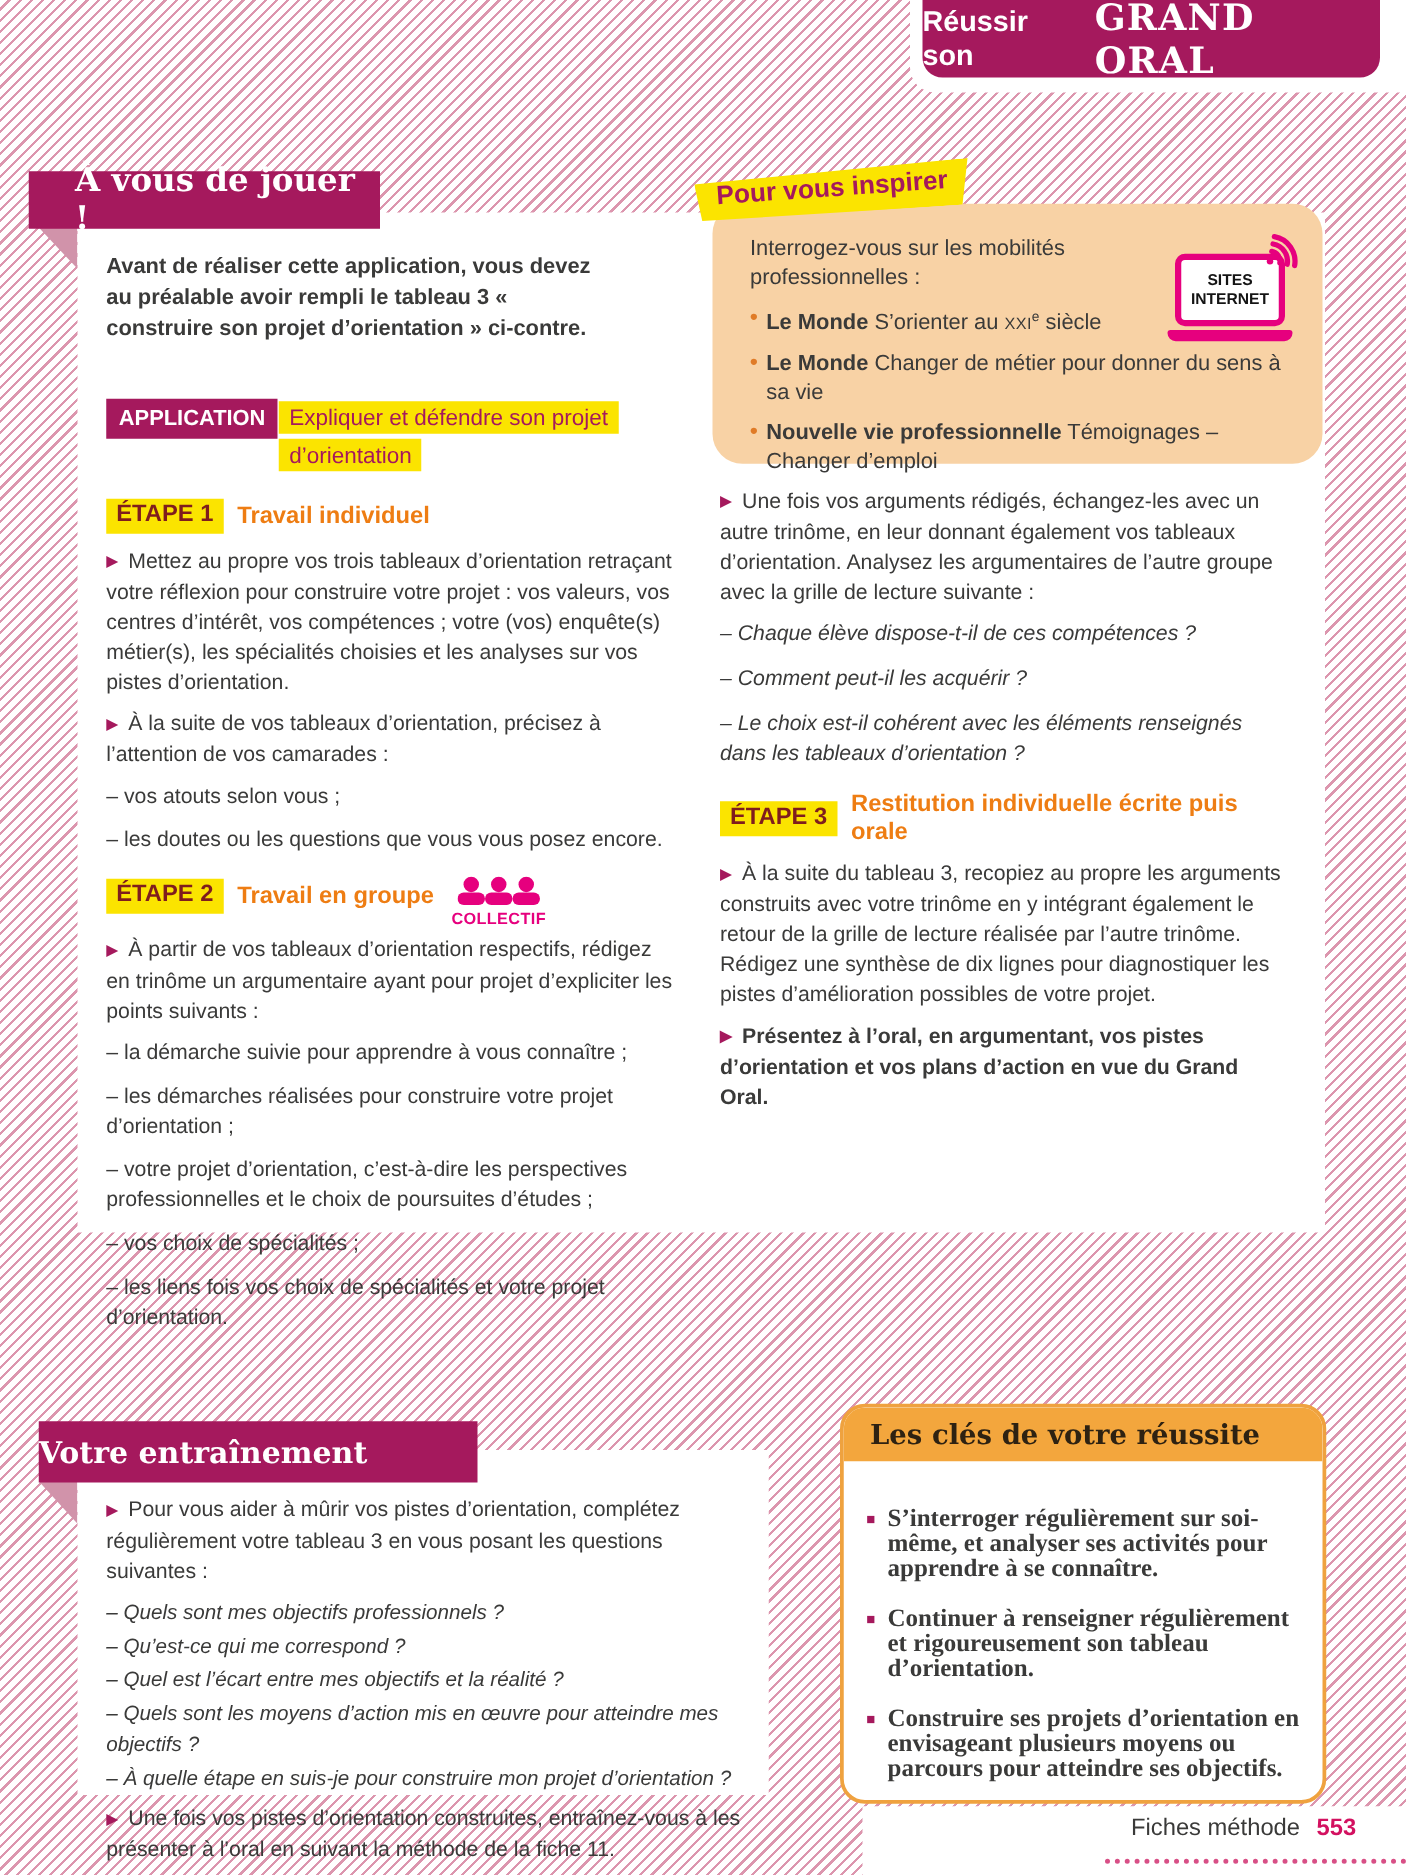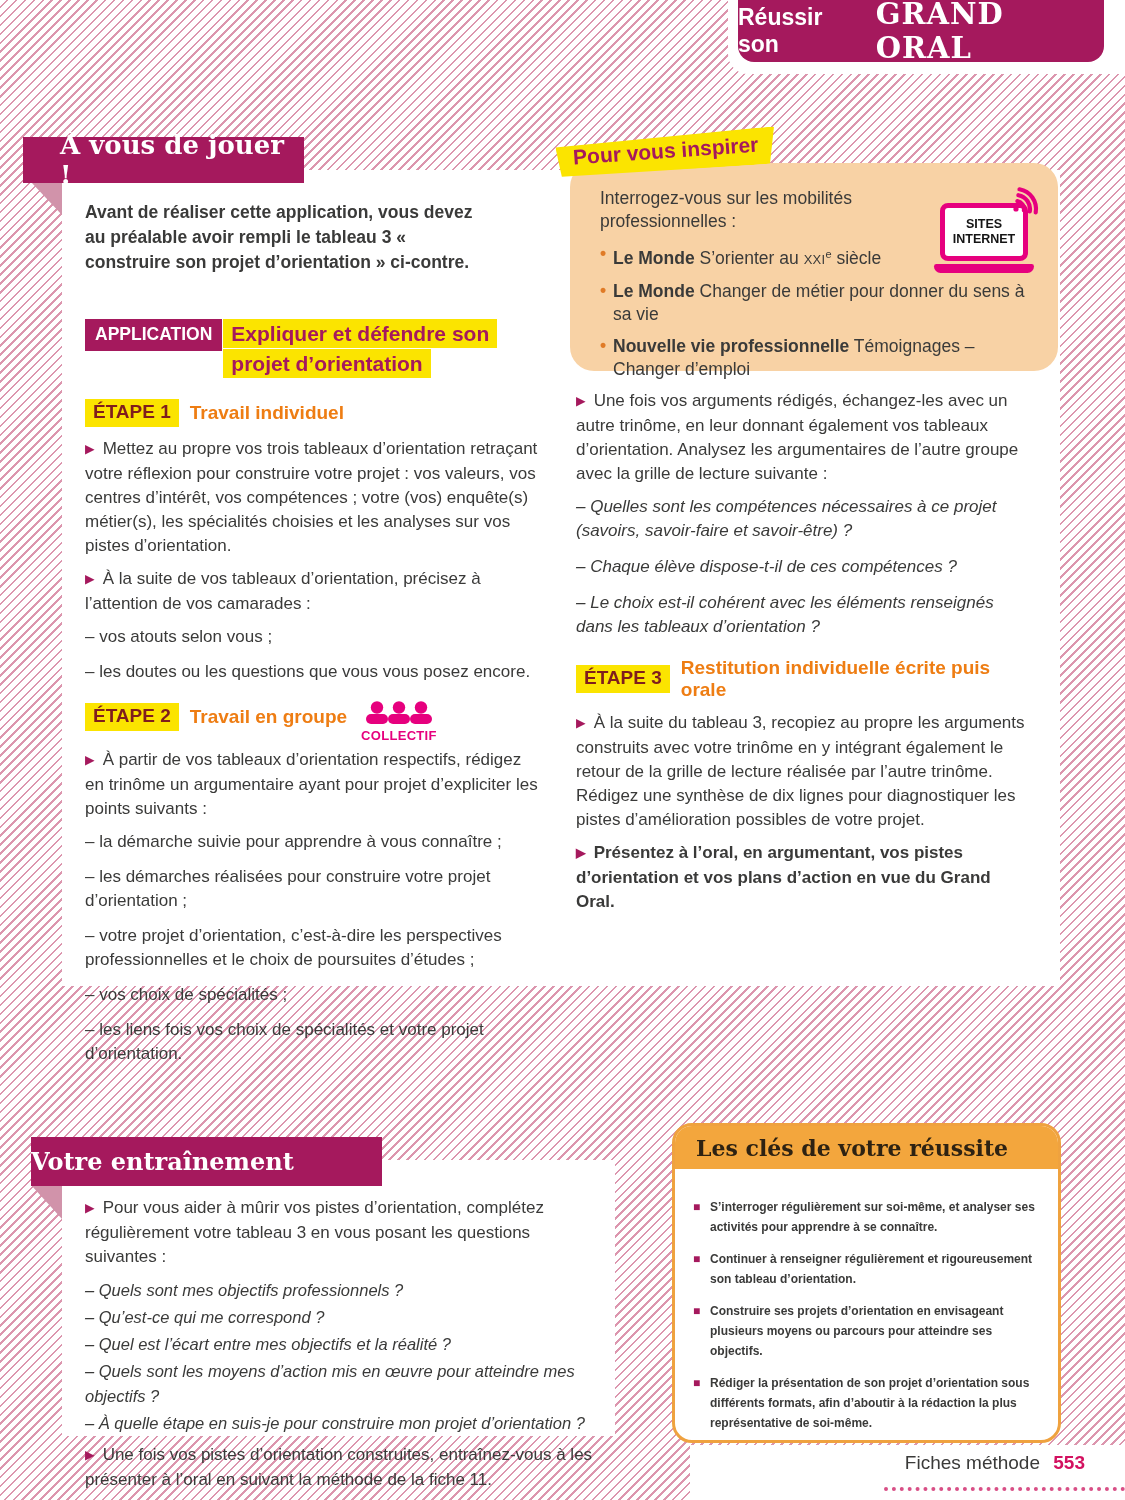--- a/index.html
+++ b/index.html
@@ -31,21 +31,21 @@
   .col-right{position:absolute;left:576px;top:389px;width:458px;z-index:2;}
 
   p.body{font-size:17px;line-height:24px;margin:0 0 9px;}
   .arrow::before{content:"▶";color:#a5195d;font-size:12.5px;margin-right:8px;position:relative;top:-1px;}
   .intro{font-weight:bold;font-size:17.5px;line-height:25px;width:410px;margin:0 0 44px;}
   .dash{font-size:17px;line-height:24px;margin:0 0 11px;}
   .q{font-style:italic;font-size:17px;line-height:24px;margin:0 0 12px;}
 
   .app-row{display:flex;align-items:flex-start;margin:0 0 20px;}
   .app-label{background:#a5195d;color:#fff;font-weight:bold;font-size:17.5px;padding:5px 10px 6px;flex:none;}
-  .app-title{font-weight:bold;font-size:21px;color:#a5195d;width:336px;line-height:30px;margin-left:1px;}
+  .app-title{font-weight:normal;font-size:18px;color:#a5195d;width:336px;line-height:30px;margin-left:1px;}
   .hl{background:#fbe400;padding:3px 8px;-webkit-box-decoration-break:clone;box-decoration-break:clone;}
 
   .etape-row{display:flex;align-items:center;margin:0 0 10px;}
   .etape-label{background:#fbe400;color:#7f1d1d;font-weight:bold;font-size:19px;padding:2px 8px 4px;flex:none;}
   .etape-title{color:#ee7d13;font-weight:bold;font-size:19px;margin-left:11px;}
 
   .collectif{margin-left:14px;text-align:center;position:relative;top:6px;}
   .collectif svg{display:block;margin:0 auto;}
   .collectif .clabel{color:#e6007e;font-weight:bold;font-size:13px;line-height:13px;letter-spacing:.3px;}
 
@@ -65,21 +65,21 @@
     font-size:12.5px;line-height:15px;color:#141414;padding:9px 2px;}
   .base{height:9px;background:#e6007e;border-radius:3px 3px 8px 8px;margin:3px -6px 0;}
   .wifi{position:absolute;top:-24px;right:-18px;}
 
   
   .keys-box{position:absolute;left:672px;top:1123px;width:389px;height:320px;background:#fff;border:3px solid #efa23f;
     border-radius:20px;box-sizing:border-box;overflow:hidden;z-index:2;}
   .keys-header{background:#f3a63d;height:43px;display:flex;align-items:center;padding-left:21px;text-align:center;}
   .keys-title{font-family:"DejaVu Serif",serif;font-weight:bold;font-size:22px;color:#2e2212;}
   .keys-body{padding:16px 14px 0 18px;}
-  .key-item{position:relative;padding-left:17px;font-weight:bold;font-size:12px;line-height:20px;margin-bottom:12px;}
+  .key-item{position:relative;padding-left:17px;font-weight:bold;font-size:20px;line-height:20px;margin-bottom:12px;font-family:Liberation Serif, serif;}
   .key-item::before{content:"■";color:#a5195d;position:absolute;left:0;top:0;font-size:12px;}
 
   .train-content{position:absolute;left:85px;top:1196px;width:512px;z-index:2;}
   .train-content .q{font-size:16.5px;line-height:25px;margin:0 0 2px;}
 
   
   .footer-strip{position:absolute;left:690px;top:1445px;width:435px;height:55px;background:#fff;z-index:1;}
   .footer-text{position:absolute;right:40px;top:1452px;font-size:19px;z-index:2;}
   .footer-label{color:#3a3a39;}
   .footer-num{color:#d31160;font-weight:bold;margin-left:8px;}
@@ -161,22 +161,22 @@
       <div class="base"></div>
     </div>
     <p class="inspire-intro">Interrogez-vous sur les mobilités professionnelles :</p>
     <p class="inspire-item"><span class="lead">Le Monde</span><span> S’orienter au </span><span class="sc">xxi</span><span class="supe">e</span><span> siècle</span></p>
     <p class="inspire-item"><span class="lead">Le Monde</span><span> Changer de métier pour donner du sens à sa vie</span></p>
     <p class="inspire-item"><span class="lead">Nouvelle vie professionnelle</span><span> Témoignages – Changer d’emploi</span></p>
   </div>
 
   <div class="col-right">
     <p class="body arrow">Une fois vos arguments rédigés, échangez-les avec un autre trinôme, en leur donnant également vos tableaux d’orientation. Analysez les argumentaires de l’autre groupe avec la grille de lecture suivante :</p>
-    <p class="q">– Quelles sont les compétences nécessaires à ce projet (savoirs, savoir-faire et savoir-être) ?</p>
     <p class="q">– Chaque élève dispose-t-il de ces compétences ?</p>
+    <p class="q">– Comment peut-il les acquérir ?</p>
     <p class="q" style="margin-bottom:18px;">– Le choix est-il cohérent avec les éléments renseignés dans les tableaux d’orientation ?</p>
 
     <div class="etape-row">
       <span class="etape-label">ÉTAPE 3</span>
       <span class="etape-title">Restitution individuelle écrite puis orale</span>
     </div>
     <p class="body arrow">À la suite du tableau 3, recopiez au propre les arguments construits avec votre trinôme en y intégrant également le retour de la grille de lecture réalisée par l’autre trinôme. Rédigez une synthèse de dix lignes pour diagnostiquer les pistes d’amélioration possibles de votre projet.</p>
     <p class="body arrow" style="font-weight:bold;">Présentez à l’oral, en argumentant, vos pistes d’orientation et vos plans d’action en vue du Grand Oral.</p>
   </div>
 

